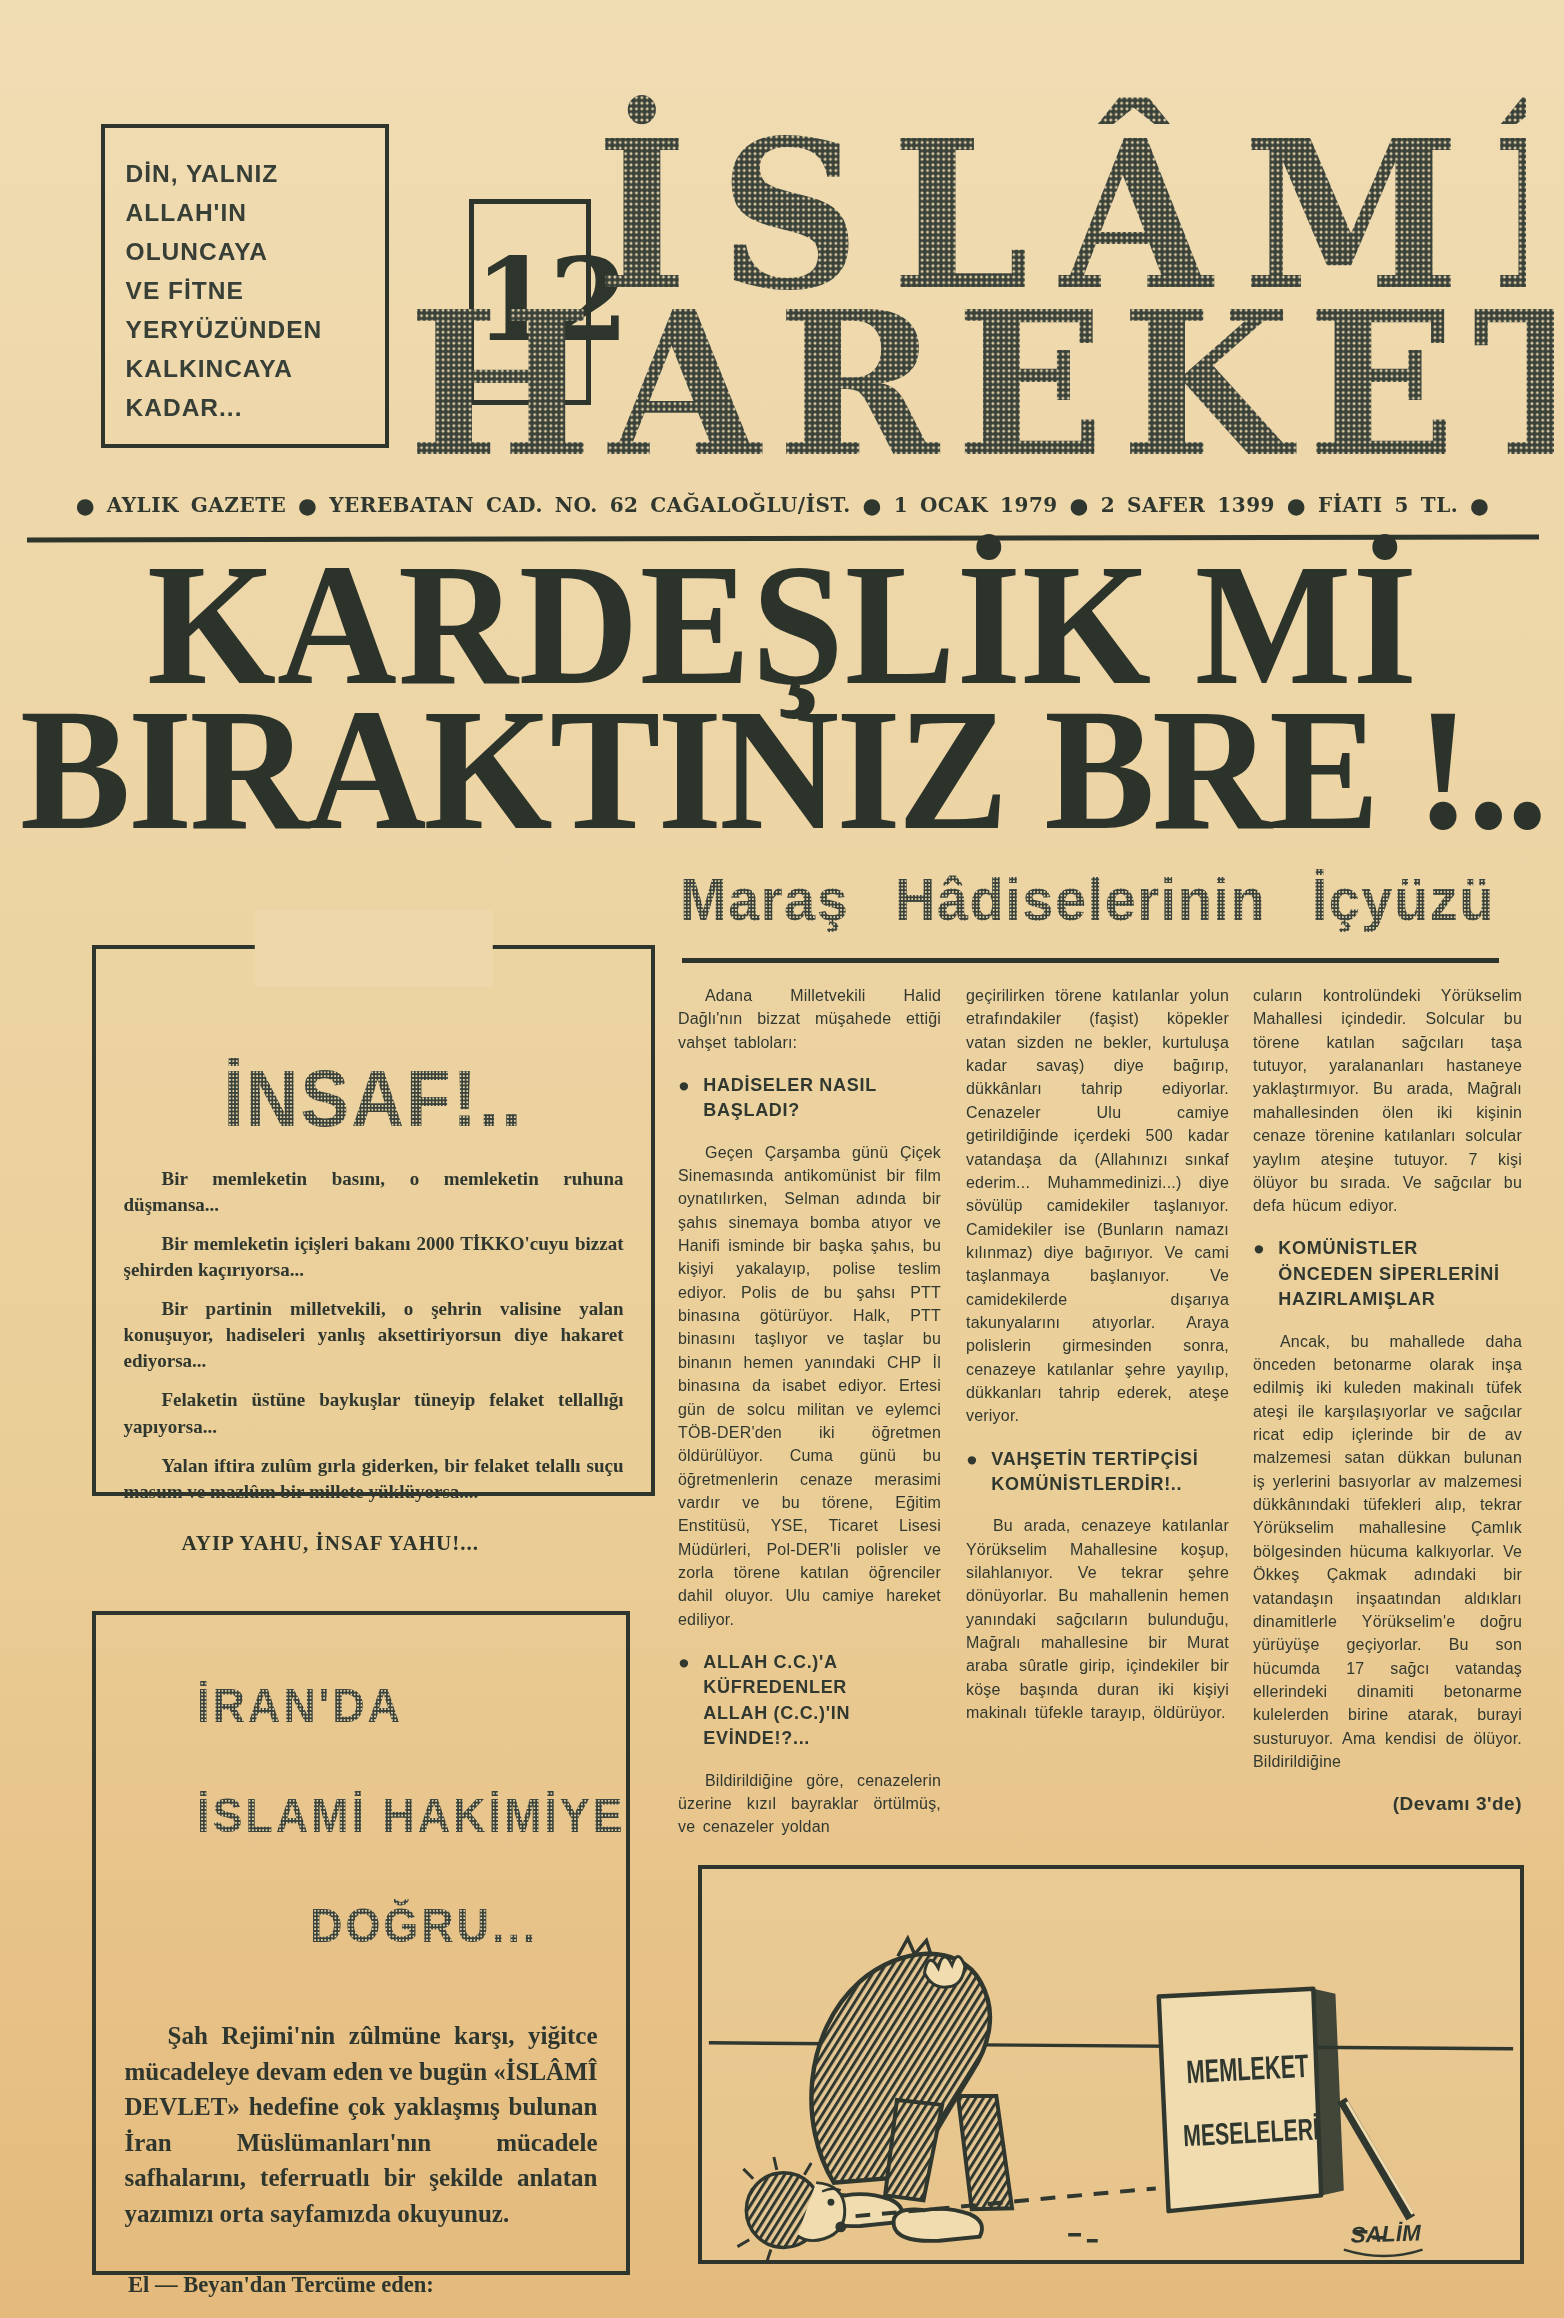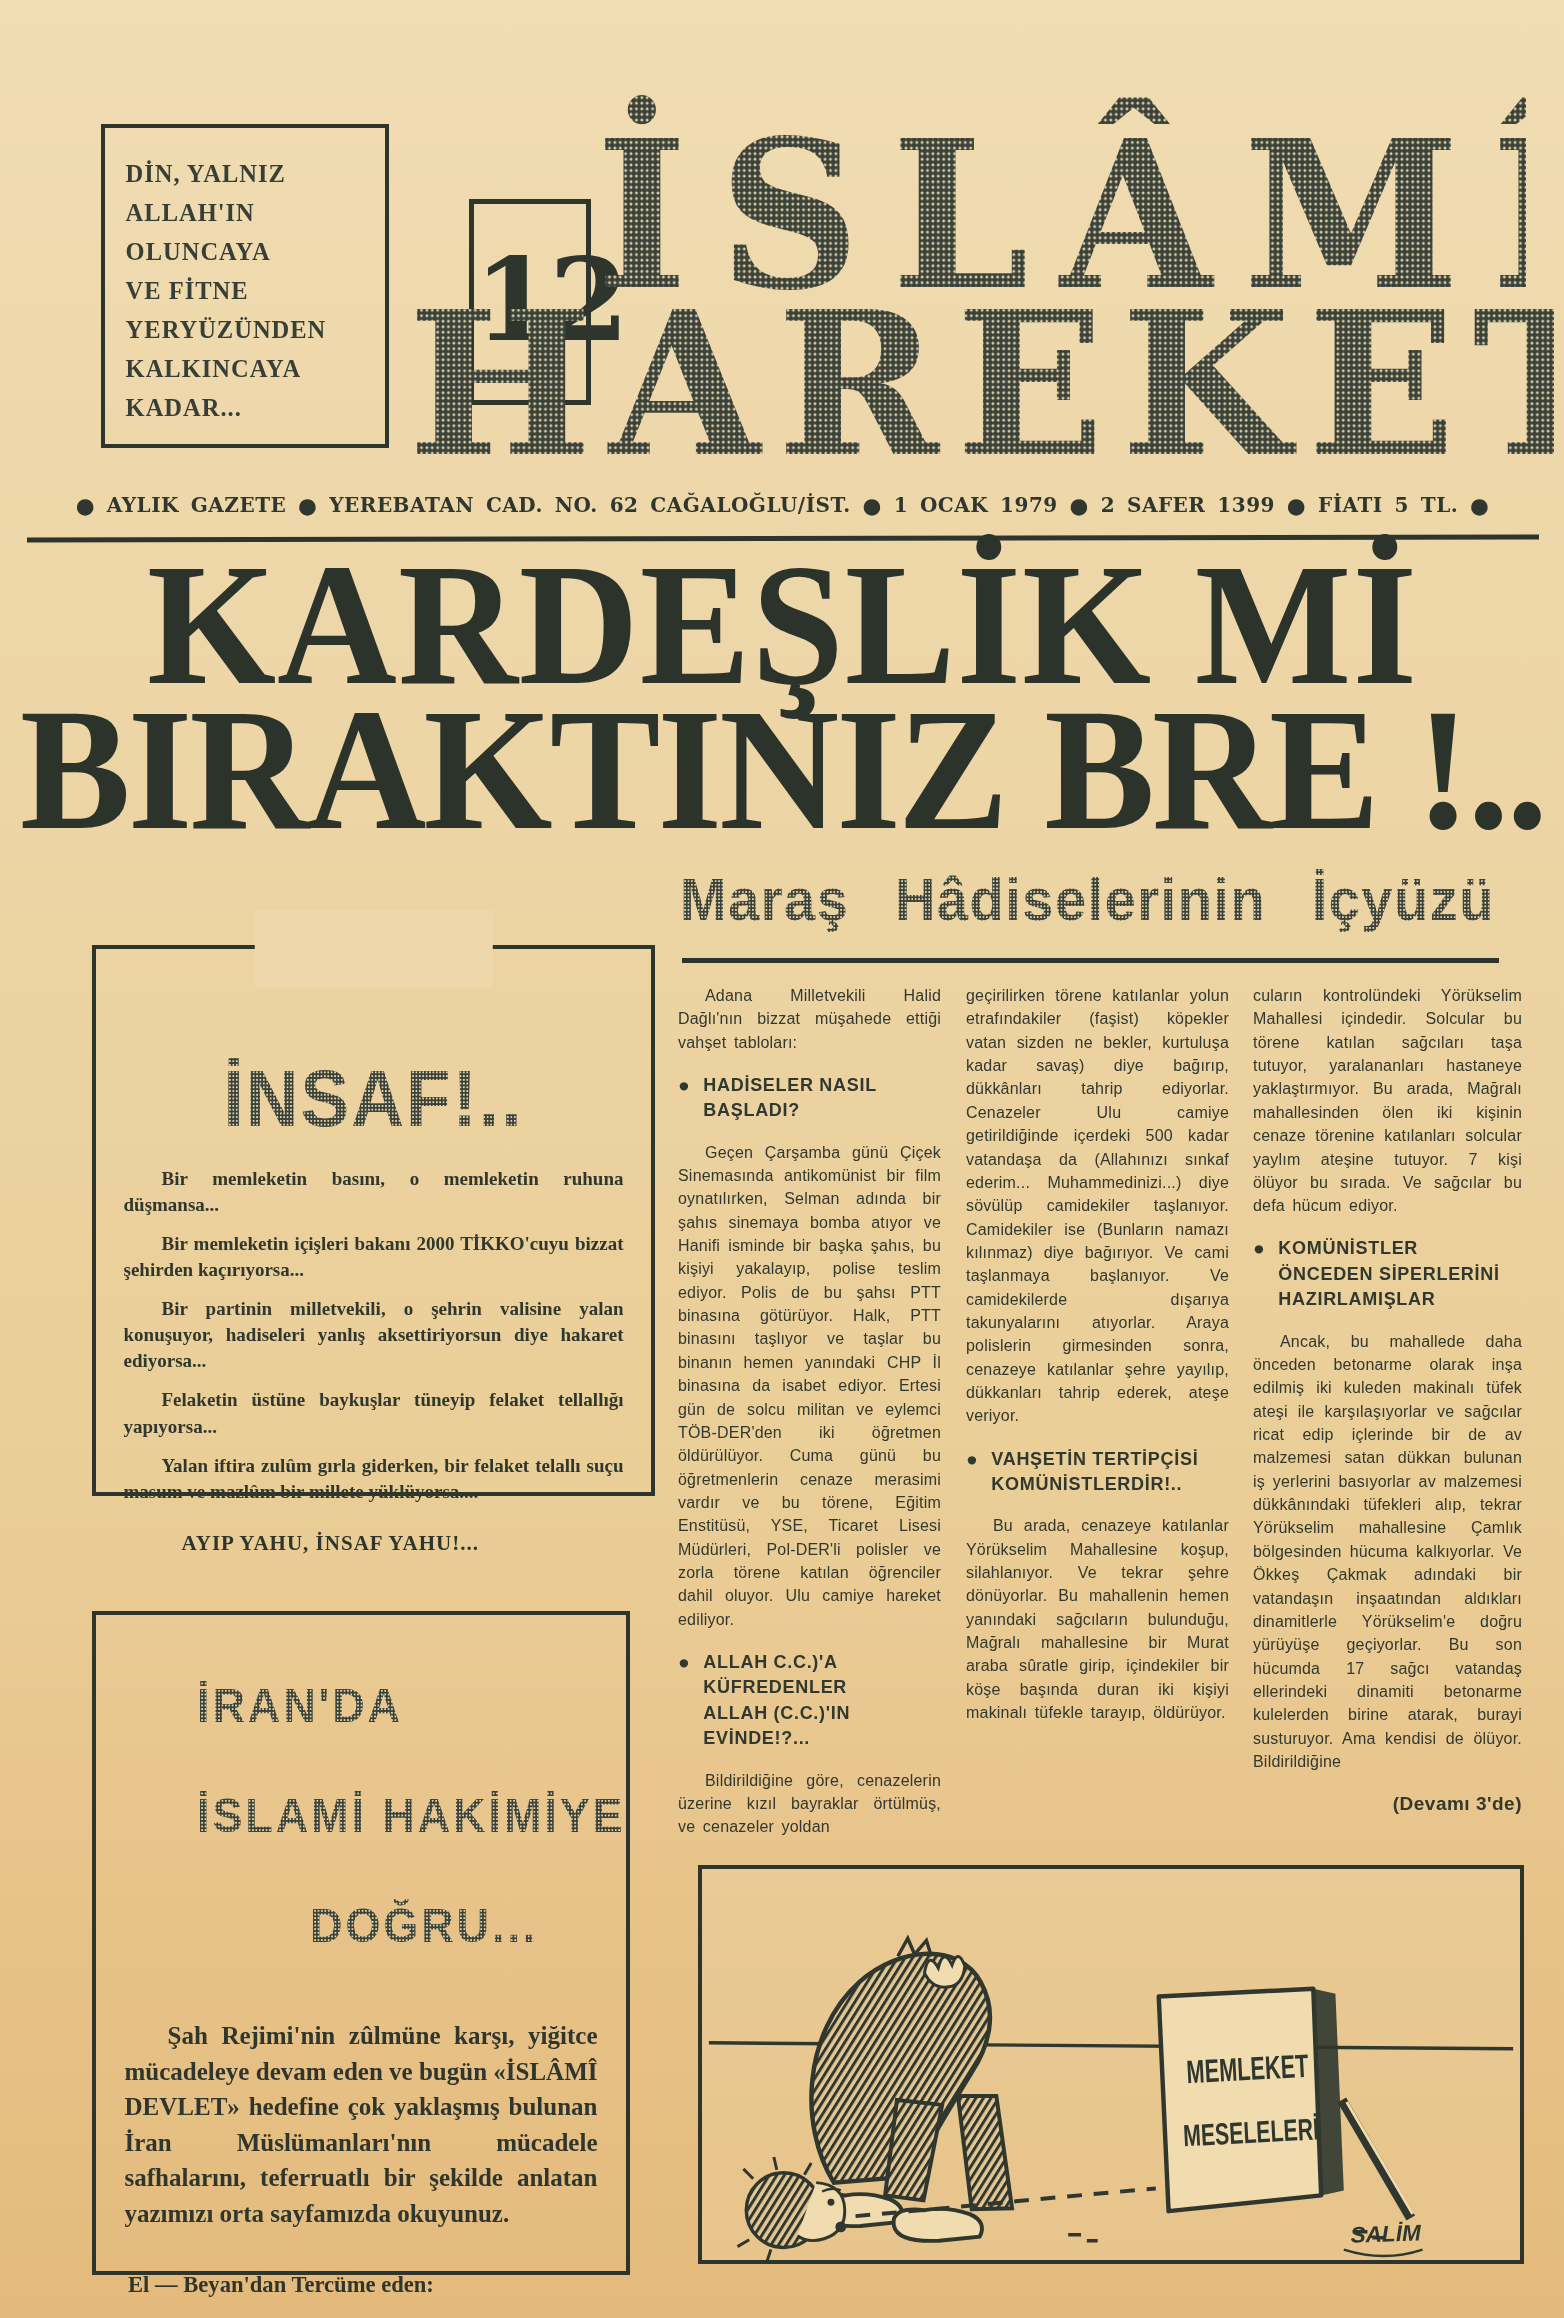--- a/index.html
+++ b/index.html
@@ -10,21 +10,21 @@
   
   .ht{background-color:#3a423a;
       background-image:radial-gradient(circle,rgba(240,220,176,.95) 0.7px,rgba(240,220,176,0) 1px);
       background-size:3.4px 3.4px;
       -webkit-background-clip:text;background-clip:text;color:transparent;}
   .ht-big{background-image:radial-gradient(circle,rgba(240,220,176,.9) 1.2px,rgba(240,220,176,0) 1.6px);
       background-size:5.4px 5.4px;}
   
   .quote-box{left:101px;top:124px;width:288px;height:324px;border:4.4px solid #2e352c;
       padding:25.5px 12.8px 0 20.6px;box-sizing:border-box;
-      font-family:Liberation Serif, serif;font-weight:bold;font-size:24.5px;line-height:39px;
+      font-family:Liberation Sans, sans-serif;font-weight:bold;font-size:24.5px;line-height:39px;
       letter-spacing:1px;color:#373f37;}
   .issue-box{left:469px;top:199px;width:122px;height:206px;border:5.4px solid #2e352c;box-sizing:border-box;
       font-family:"DejaVu Serif",serif;font-weight:bold;font-size:115px;line-height:191px;text-align:center;
       letter-spacing:-4.9px;color:#2e352c;}
   .mast1{left:596px;top:78px;width:930px;text-align:center;
       font-family:"DejaVu Serif",serif;font-weight:bold;font-size:196px;line-height:265px;letter-spacing:31px;
       transform:scaleY(1.04);transform-origin:top center;white-space:nowrap;}
   .mast2{left:408px;top:269px;width:1146px;text-align:center;
       font-family:"DejaVu Serif",serif;font-weight:bold;font-size:195px;line-height:226px;letter-spacing:16.7px;
       transform:scaleY(1.02);transform-origin:top center;white-space:nowrap;}

